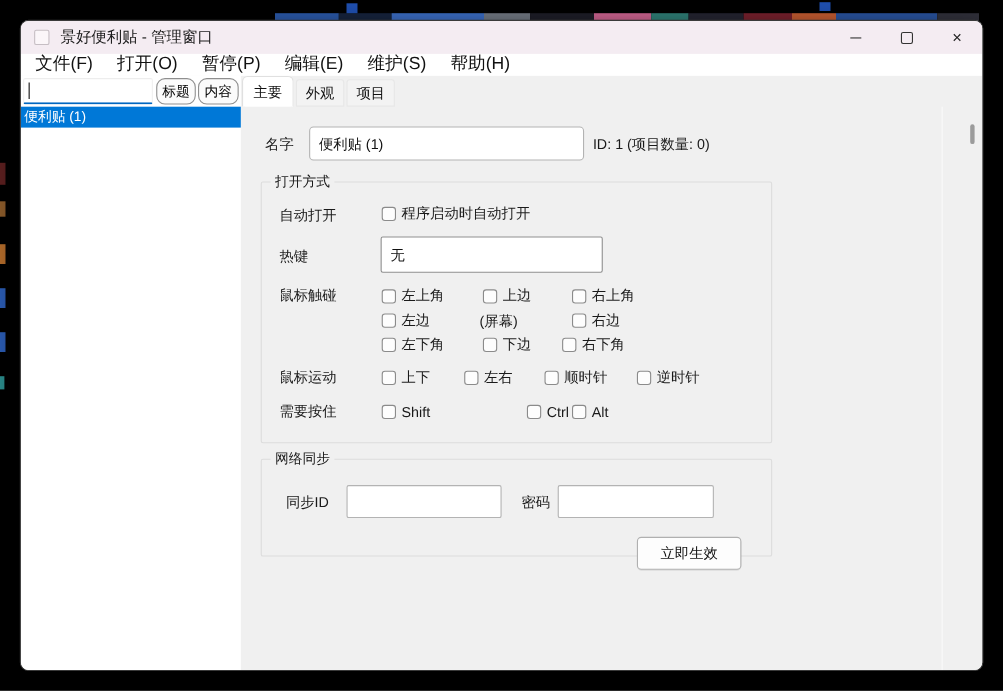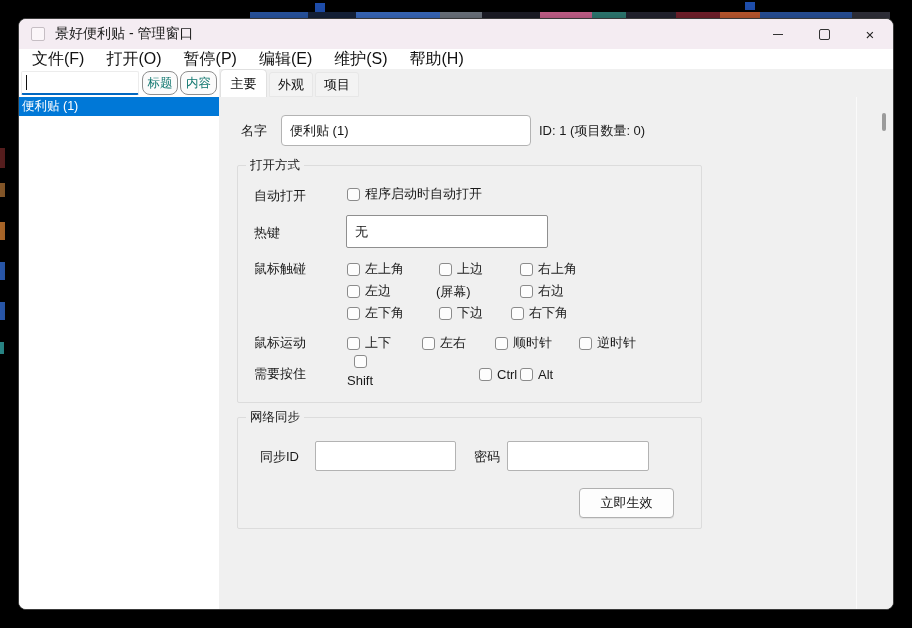--- a/index.html
+++ b/index.html
@@ -44,21 +44,21 @@
   .leftpanel{position:absolute;left:0;top:50px;width:200px;height:542px;background:#ffffff;}
   .search{
     position:absolute;left:2px;top:2px;width:118px;height:24px;box-sizing:border-box;
     border:1px solid #ececec;border-bottom:2px solid #0067c0;border-radius:2px;
     background:#fff;font-size:12.5px;padding:0 4px;outline:none;color:#111;
   }
   .caret{position:absolute;left:7px;top:6px;width:1px;height:15px;background:#111;}
   .tbbtn{
     position:absolute;top:2px;height:24px;box-sizing:border-box;
     background:#fbfbfb;border:1px solid #8f8f8f;border-radius:8px;
-    font-size:12.5px;color:#0f766e;display:flex;align-items:center;justify-content:center;
+    font-size:12.5px;color:#000000;display:flex;align-items:center;justify-content:center;
   }
   .notelist{position:absolute;left:0;top:28px;width:200px;bottom:0;}
   .noteitem{
     height:19px;background:#0078d7;color:#fff;font-size:12.5px;
     display:flex;align-items:center;padding-left:3px;
   }
   
   .rightpanel{position:absolute;left:200px;top:50px;right:0;height:542px;background:#f0f0f0;}
   .tab{
     position:absolute;box-sizing:border-box;font-size:13px;color:#111;
@@ -247,35 +247,35 @@
       <label class="cb" style="left:257px;top:169px;">
         <span class="cbbox"></span>
         <span class="cbtext">顺时针</span>
       </label>
       <label class="cb" style="left:341px;top:169px;">
         <span class="cbbox"></span>
         <span class="cbtext">逆时针</span>
       </label>
 
       <div class="flabel" style="left:16px;top:199px;">需要按住</div>
-      <label class="cb" style="left:109px;top:189px;flex-direction:column;">
+      <label class="cb" style="left:109px;top:200px;">
         <span class="cbbox"></span>
         <span class="cbtext">Shift</span>
       </label>
       <label class="cb" style="left:201px;top:200px;padding-left:40px;">
         <span class="cbbox"></span>
         <span class="cbtext">Ctrl</span>
       </label>
       <label class="cb" style="left:282px;top:200px;">
         <span class="cbbox"></span>
         <span class="cbtext">Alt</span>
       </label>
     </div>
 
-    <div class="groupbox" style="left:18px;top:348px;width:465px;height:112px;">
+    <div class="groupbox" style="left:18px;top:348px;width:465px;height:89px;">
       <div class="grouplabel">网络同步</div>
 
       <div class="flabel" style="left:22px;top:30px;">同步ID</div>
       <input class="tinput" style="left: 77px; top: 23px; width: 141px; height: 30px; border-radius: 2px;" value="">
       <div class="flabel" style="left:236px;top:30px;">密码</div>
       <input class="tinput" style="left: 269px; top: 23px; width: 142px; height: 30px; border-radius: 2px;" value="">
 
       <div class="formbtn" style="left:341px;top:70px;width:95px;height:30px;">
         <span>立即生效</span>
       </div>

